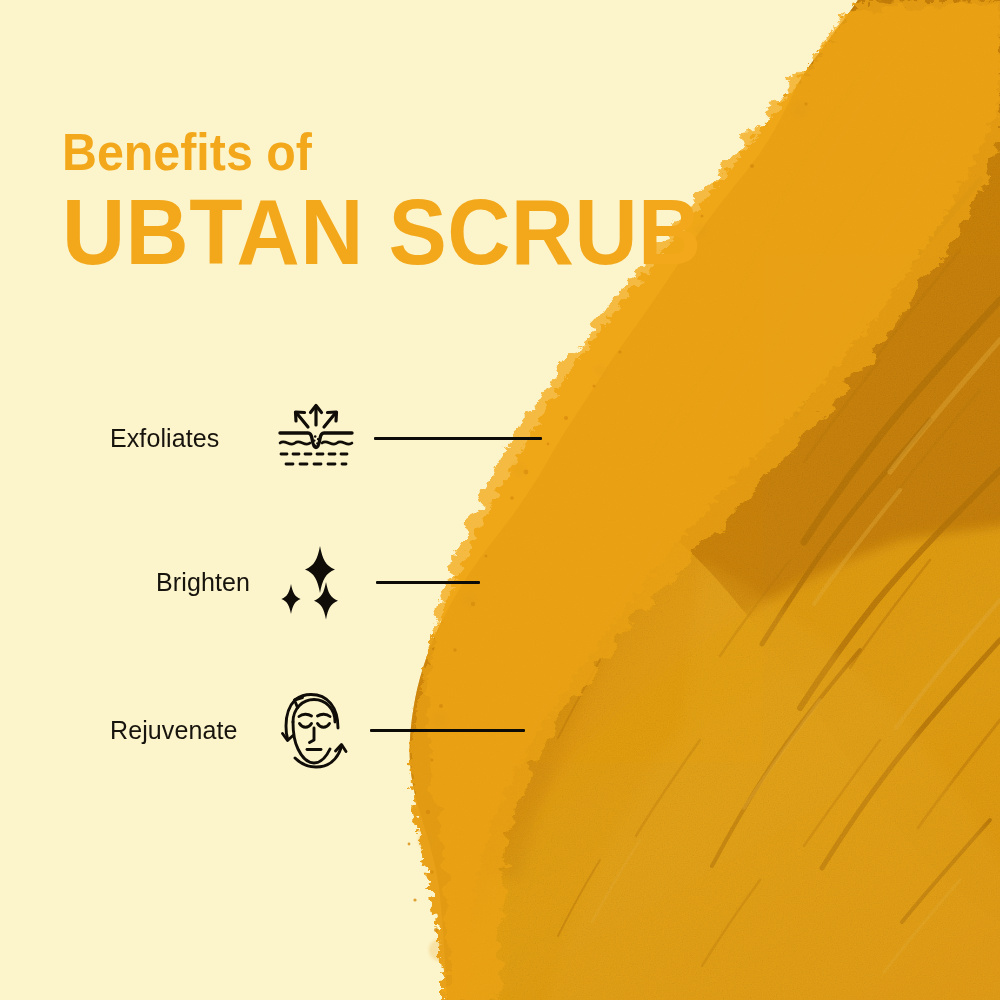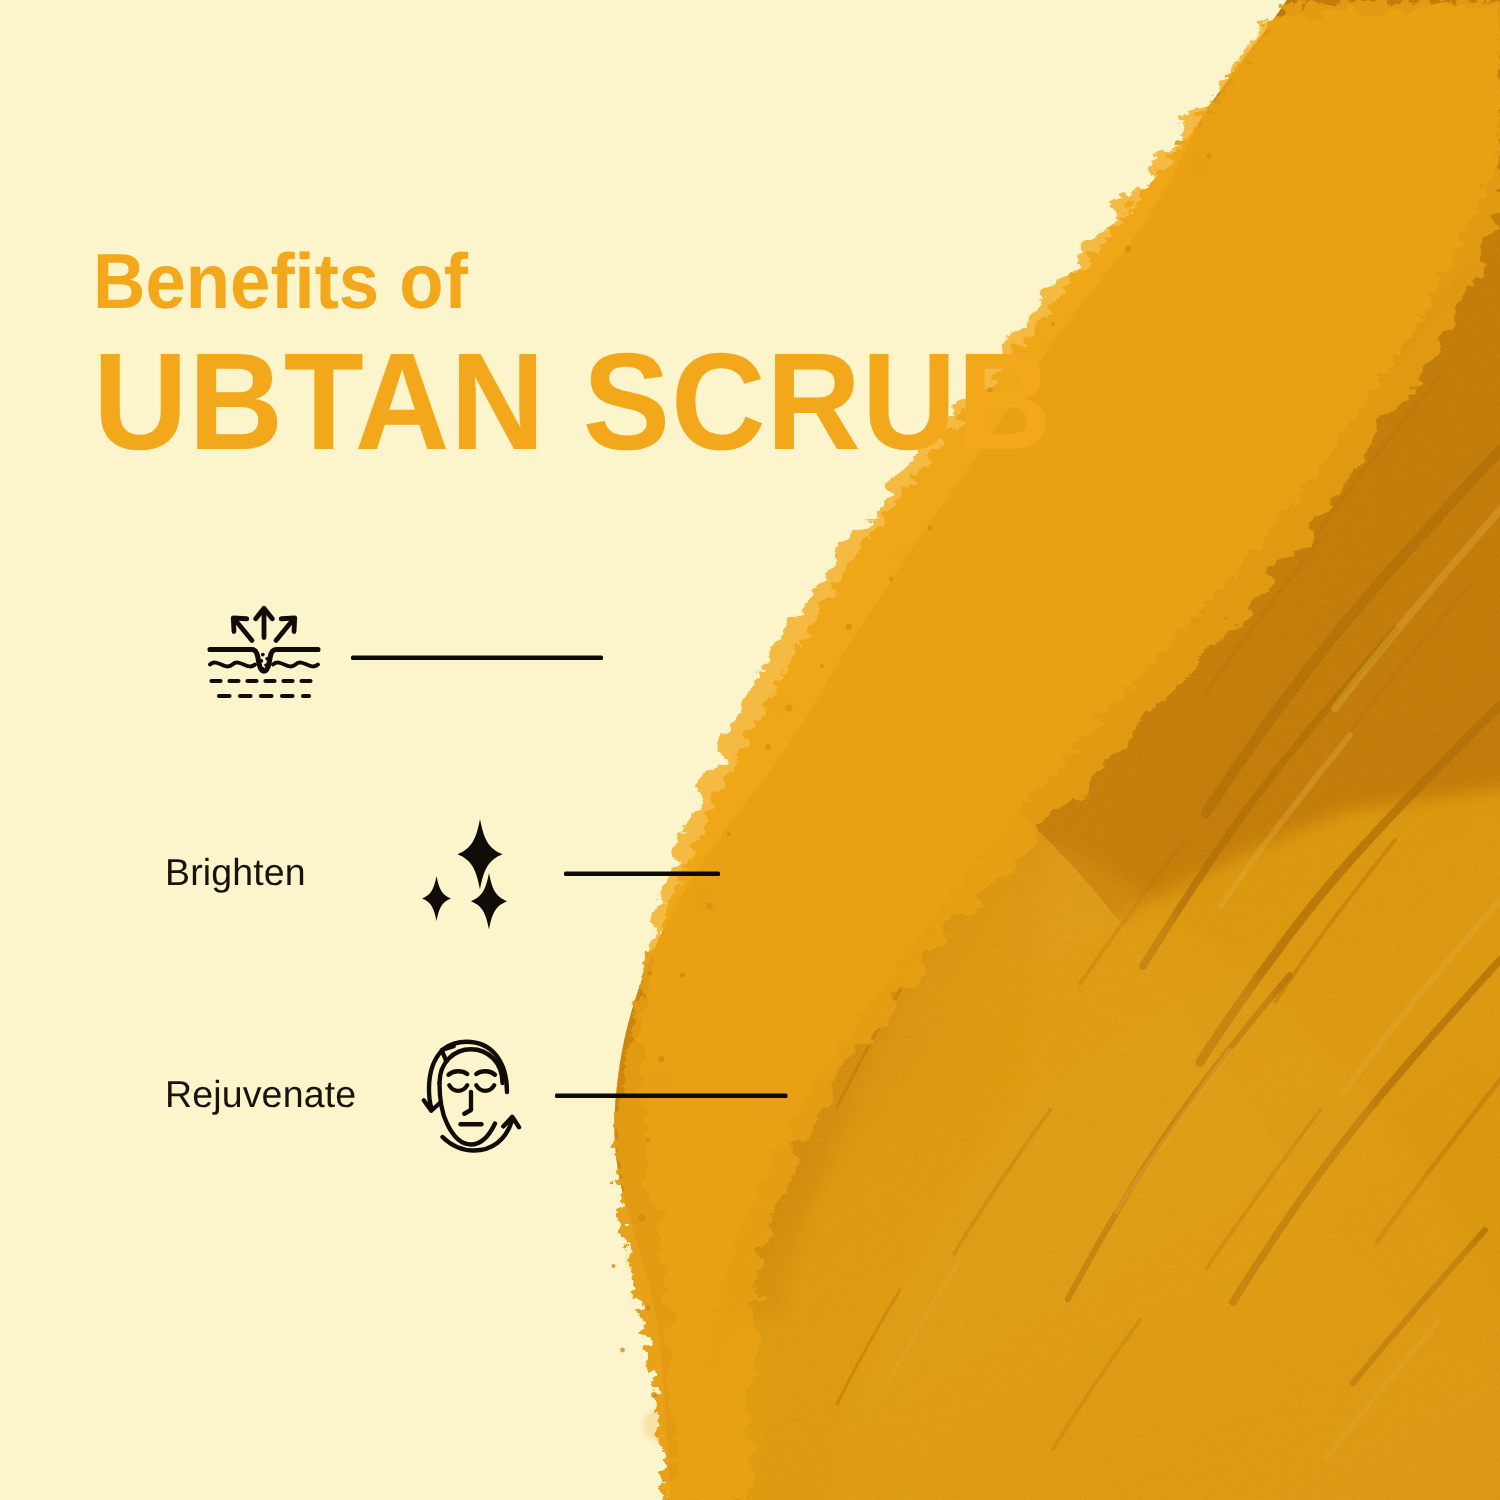--- a/index.html
+++ b/index.html
@@ -18,21 +18,20 @@
   .powder{position:absolute;inset:0;}
   .powder svg{display:block;width:1000px;height:1000px;}
 
   
   .headline{
     position:absolute;left:62px;top:126px;
     z-index:6;
     color:#F3A81C;
     letter-spacing:-0.5px;
     line-height:1;
-    margin-top:36px;
   }
   .headline .line1{
     display:block;
     font-size:52px;
     font-weight:700;
     letter-spacing:0px;
     transform:scaleX(.93);
     transform-origin:left center;
   }
   .headline .line2{
@@ -67,21 +66,21 @@
   .benefit .bline{
     height:3px;background:#0D0B07;flex:0 0 auto;border-radius:1px;
   }
   
   #row-exfoliates{left:110px;top:400px;}
   #row-exfoliates .blabel{width:140px;}
   #row-exfoliates .bicon{width:84px;margin-left:24px;}
   #row-exfoliates .bline{width:168px;margin-left:16px;}
 
   #row-brighten{left:110px;top:544px;}
-  #row-brighten .blabel{width:140px;}
+  #row-brighten .blabel{width:140px;text-align:right;}
   #row-brighten .bicon{width:84px;margin-left:24px;}
   #row-brighten .bline{width:104px;margin-left:18px;}
 
   #row-rejuvenate{left:110px;top:692px;justify-content:space-between;}
   #row-rejuvenate .blabel{width:150px;}
   #row-rejuvenate .bicon{width:80px;margin-left:14px;}
   #row-rejuvenate .bline{width:155px;margin-left:16px;}
 
   .ico{display:block;}
 </style>
@@ -347,20 +346,21 @@
   </div>
 
   <div class="headline">
     <span class="line1">Benefits of</span>
     <span class="line2">UBTAN SCRUB</span>
   </div>
 
   <div class="benefits">
 
     <div class="benefit" id="row-exfoliates">
+      <div class="blabel">Exfoliates</div>
 
       <div class="bicon">
         <svg class="ico" width="82" height="72" viewBox="0 0 82 72" fill="none" stroke="#100D08" stroke-width="3.2" stroke-linecap="round" stroke-linejoin="round">
 
           <path d="M41 23 L41 4"></path>
           <path d="M35.5 10.5 L41 3.5 L46.5 10.5"></path>
 
           <path d="M33 25 L21.5 11"></path>
           <path d="M21 19 L20.5 10 L29.5 10.5"></path>
 

